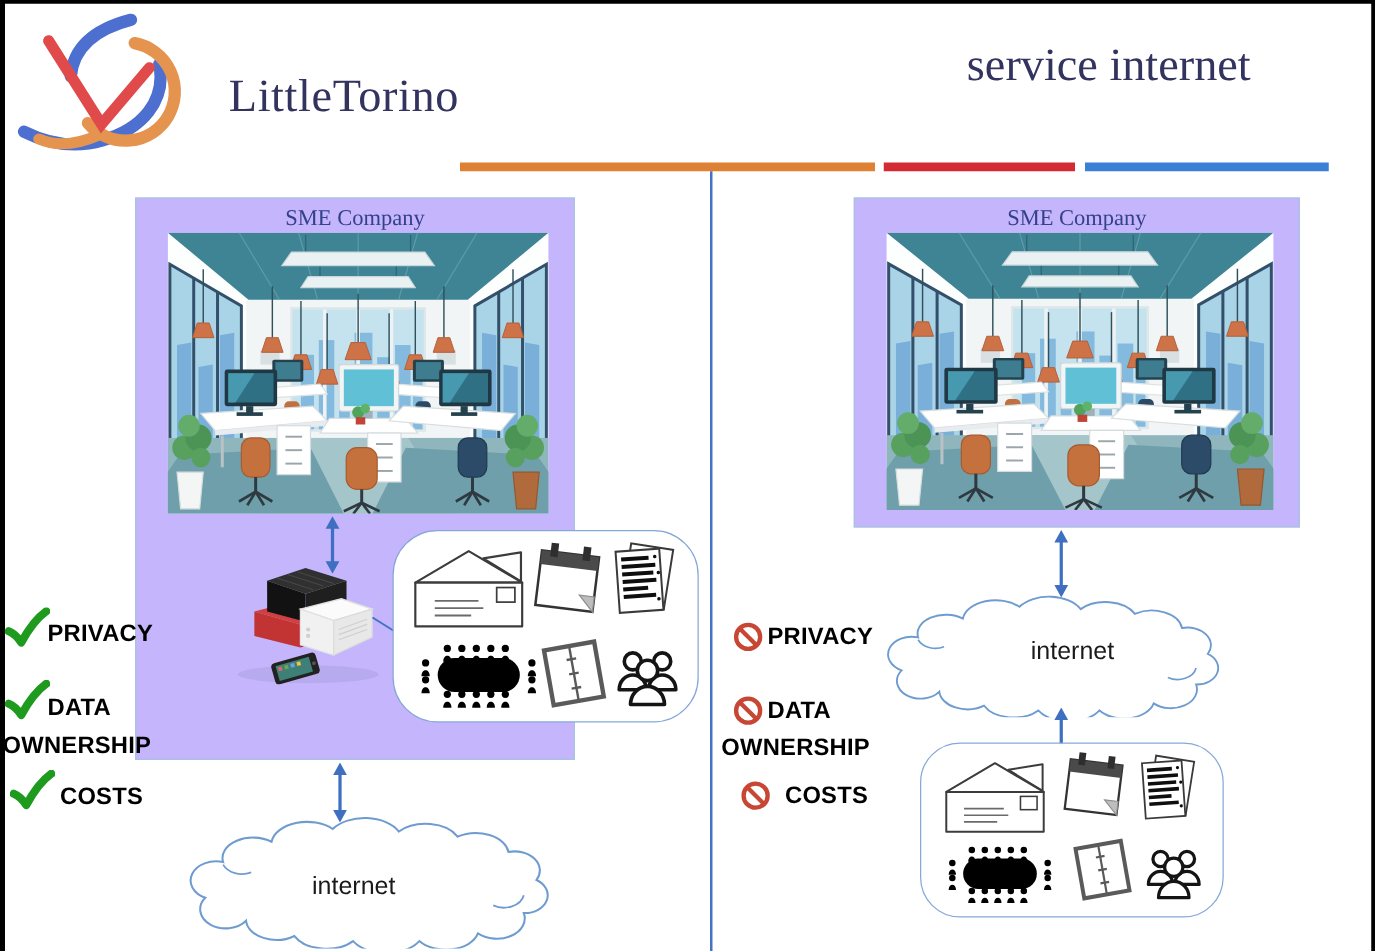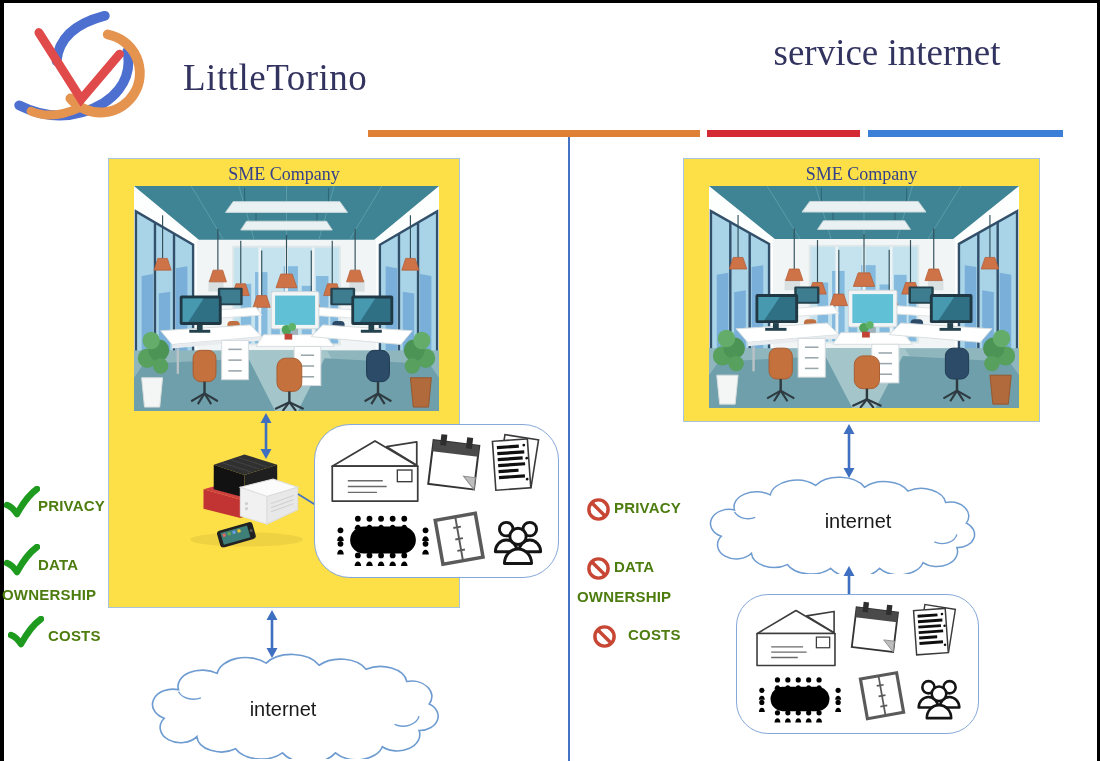--- a/index.html
+++ b/index.html
@@ -5,24 +5,24 @@
   html,body{margin:0;padding:0;background:#888;}
   .canvas{position:relative;width:1100px;height:761px;background:#fff;overflow:hidden;
           font-family:"Liberation Sans",sans-serif;}
   .abs{position:absolute;}
   .frame{background:#000;}
   .serif{font-family:"Liberation Serif","DejaVu Serif",serif;}
   .brand-name{font-size:37px;color:#33335F;letter-spacing:.5px;}
   .main-title{width:390px;text-align:center;font-size:37px;line-height:53px;color:#32335F;}
   .bar{height:7px;}
   .divider{width:2px;background:#4472C4;}
-  .sme-box{border:1.4px solid #A6C3DF;background:#fde047;}
+  .sme-box{border:1.4px solid #A6C3DF;background:#c4b5fd;}
   .sme-label{width:100%;text-align:center;font-size:18px;color:#33408A;}
   .panel{background:#fff;border:1.6px solid #86A8D8;}
-  .feat-label{font-size:15px;font-weight:600;color:#4d7c0f;letter-spacing:.2px;white-space:nowrap;}
+  .feat-label{font-size:19px;font-weight:600;color:#000000;letter-spacing:.2px;white-space:nowrap;}
   .cloud-label{text-align:center;font-size:20px;color:#1a1a1a;}
   svg{display:block;}
 </style>
 </head>
 <body>
 
 <div class="canvas">
 
   <svg width="0" height="0" style="position:absolute">
     <defs>

